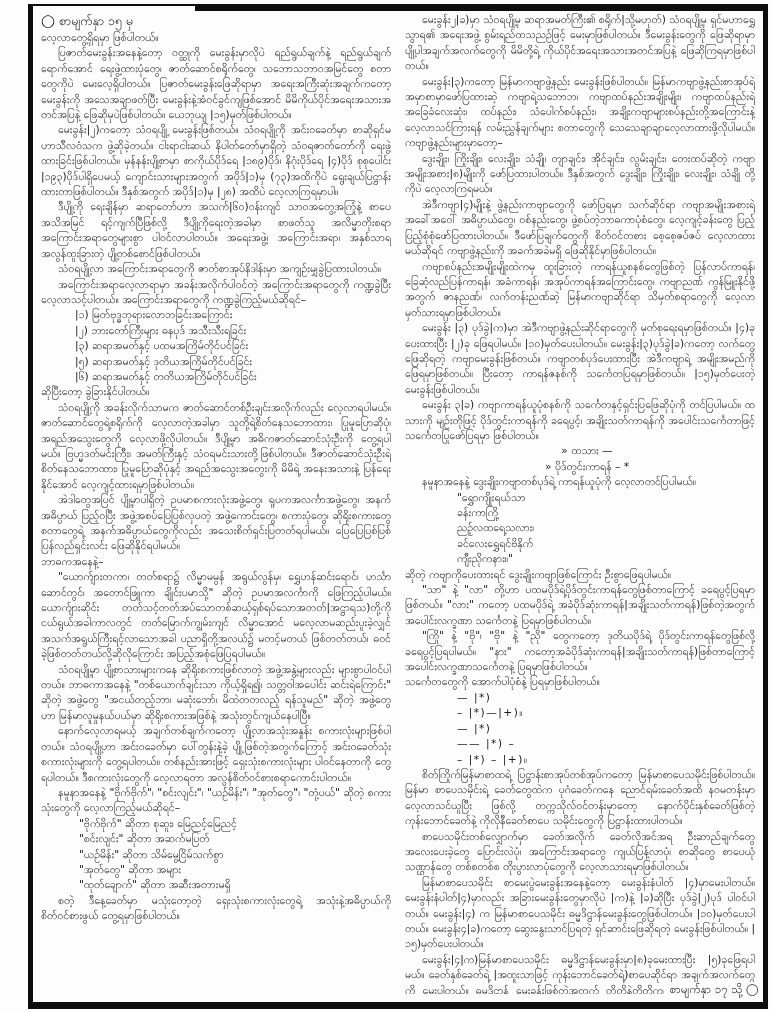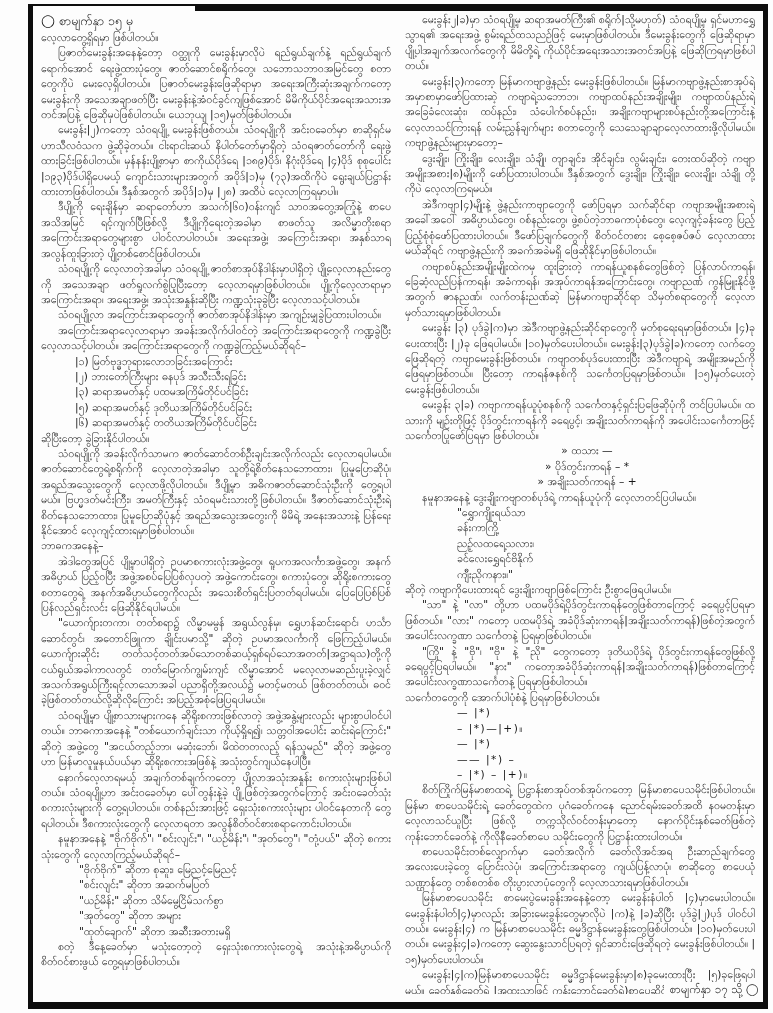--- a/index.html
+++ b/index.html
@@ -73,34 +73,33 @@
     <div class="top-thin"></div>
     <div class="top-thick"></div>
     <div class="inner">
       <div class="columns">
         <div class="col" id="col-left">
           <div class="continued-from">◯ စာမျက်နှာ ၁၅ မှ</div>
         <div class="blk para-noindent">လေ့လာတွေ့ရှိရမှာ ဖြစ်ပါတယ်။</div>
             <div class="blk para">ပြဇာတ်မေးခွန်းအနေနဲ့တော့ ဝတ္ထုကို မေးခွန်းမှာလိုပဲ ရည်ရွယ်ချက်နဲ့ ရည်ရွယ်ချက်ရောက်အောင် ရေးဖွဲ့ထားပုံတွေ၊ ဇာတ်ဆောင်စရိုက်တွေ၊ သဘောသဘာဝအမြင်တွေ စတာတွေကိုပဲ မေးလေ့ရှိပါတယ်။ ပြဇာတ်မေးခွန်းဖြေဆိုရာမှာ အရေးအကြီးဆုံးအချက်ကတော့ မေးခွန်းကို အသေအချာဖတ်ပြီး မေးခွန်းနဲ့အံဝင်ခွင်ကျဖြစ်အောင် မိမိကိုယ်ပိုင်အရေးအသားအတင်အပြနဲ့ ဖြေဆိုမှပဲဖြစ်ပါတယ်။ ယေဘုယျ |၁၅)မှတ်ဖြစ်ပါတယ်။</div>
             <div class="blk para">မေးခွန်း|၂)ကတော့ သံဝရပျို့ မေးခွန်းဖြစ်တယ်။ သံဝရပျို့ကို အင်းဝခေတ်မှာ စာဆိုရှင်မဟာသီလဝံသက ဖွဲ့ဆိုခဲ့တယ်။ ငါးရာငါးဆယ် နိပါတ်တော်မှာရှိတဲ့ သံဝရဇာတ်တော်ကို ရေးဖွဲ့ထားခြင်းဖြစ်ပါတယ်။ မှန်နန်းပျို့စာမှာ စာကိုယ်ပိုဒ်ရေ |၁၈၉)ပိုဒ်၊ နိဂုံးပိုဒ်ရေ |၄)ပိုဒ် စုစုပေါင်း |၁၉၃)ပိုဒ်ပါရှိပေမယ့် ကျောင်းသားများအတွက် အပိုဒ်|၁)မှ (၇၃)အထိကိုပဲ ရွေးချယ်ပြဋ္ဌာန်းထားတာဖြစ်ပါတယ်။ ဒီနှစ်အတွက် အပိုဒ်|၁)မှ |၂၈) အထိပဲ လေ့လာကြရမှာပါ။</div>
             <div class="blk para">ဒီပျို့ကို ရေးချိန်မှာ ဆရာတော်ဟာ အသက်|၆၀)ဝန်းကျင် သာဝအတွေ့အကြုံနဲ့ စာပေအသိအမြင် ရင့်ကျက်ပြီဖြစ်လို့ ဒီပျို့ကိုရေးတဲ့အခါမှာ စာဖတ်သူ အလိမ္မာတိုးစရာ အကြောင်းအရာတွေများစွာ ပါဝင်လာပါတယ်။ အရေးအဖွဲ့၊ အကြောင်းအရာ၊ အနှစ်သာရ အလွန်ထူးခြားတဲ့ ပျို့တစ်စောင်ဖြစ်ပါတယ်။</div>
-            <div class="blk para">သံဝရပျို့ကို လေ့လာတဲ့အခါမှာ သံဝရပျို့ ဇာတ်စာအုပ်နိဒါန်းမှာပါရှိတဲ့ ပျို့လေ့လာနည်းတွေကို အသေအချာ ဖတ်ရှုလက်စွဲပြုပြီးတော့ လေ့လာရမှာဖြစ်ပါတယ်။ ပျို့ကိုလေ့လာရာမှာ အကြောင်းအရာ၊ အရေးအဖွဲ့၊ အသုံးအနှုန်းဆိုပြီး ကဏ္ဍသုံးခုခွဲပြီး လေ့လာသင့်ပါတယ်။</div>
             <div class="blk para">သံဝရပျို့လာ အကြောင်းအရာတွေကို ဇာတ်စာအုပ်နိဒါန်းမှာ အကျဉ်းမျှခွဲပြထားပါတယ်။</div>
             <div class="blk para">အကြောင်းအရာလေ့လာရာမှာ အခန်းအလိုက်ပါဝင်တဲ့ အကြောင်းအရာတွေကို ကဏ္ဍခွဲပြီး လေ့လာသင့်ပါတယ်။ အကြောင်းအရာတွေကို ကဏ္ဍခွဲကြည့်မယ်ဆိုရင်–</div>
             <div class="blk numlist">
               <div class="numlist-item">|၁) မြတ်ဗုဒ္ဓဘုရားလောဘခြင်းအကြောင်း</div>
               <div class="numlist-item">|၂) ဘားတော်ကြီးများ ဓနပုဒ် အသီးသီးရခြင်း</div>
               <div class="numlist-item">|၃) ဆရာအမတ်နှင့် ပထမအကြိမ်တိုင်ပင်ခြင်း</div>
               <div class="numlist-item">|၅) ဆရာအမတ်နှင့် ဒုတိယအကြိမ်တိုင်ပင်ခြင်း</div>
               <div class="numlist-item">|၆) ဆရာအမတ်နှင့် တတိယအကြိမ်တိုင်ပင်ခြင်း</div>
             </div>
             <div class="blk para-noindent">ဆိုပြီးတော့ ခွဲခြားနိုင်ပါတယ်။</div>
             <div class="blk para">သံဝရပျို့ကို အခန်းလိုက်သာမက ဇာတ်ဆောင်တစ်ဦးချင်းအလိုက်လည်း လေ့လာရပါမယ်။ ဇာတ်ဆောင်တွေရဲ့စရိုက်ကို လေ့လာတဲ့အခါမှာ သူတို့ရဲ့စိတ်နေသဘောထား၊ ပြုမူပြောဆိုပုံ၊ အရည်အသွေးတွေကို လေ့လာဖို့လိုပါတယ်။ ဒီပျို့မှာ အဓိကဇာတ်ဆောင်သုံးဦးကို တွေ့ရပါမယ်။ ဗြဟ္မဒတ်မင်းကြီး၊ အမတ်ကြီးနှင့် သံဝရမင်းသားတို့ဖြစ်ပါတယ်။ ဒီဇာတ်ဆောင်သုံးဦးရဲ့ စိတ်နေသဘောထား၊ ပြုမူပြောဆိုပုံနှင့် အရည်အသွေးအတွေးကို မိမိရဲ့ အနေးအသားနဲ့ ပြန်ရေးနိုင်အောင် လေ့ကျင့်ထားရမှာဖြစ်ပါတယ်။</div>
+            <div class="blk para">အဲဒါတွေအပြင် ပျို့မှာပါရှိတဲ့ ဥပမာစကားလုံးအဖွဲ့တွေ၊ ရူပကအလင်္ကာအဖွဲ့တွေ၊ အနက်အဓိပ္ပာယ် ပြည့်ဝပြီး အဖွဲ့အစပ်ပြေပြစ်လှပတဲ့ အဖွဲ့ကောင်းတွေ၊ စကားပုံတွေ၊ ဆိုရိုးစကားတွေ စတာတွေရဲ့ အနက်အဓိပ္ပာယ်တွေကိုလည်း အသေးစိတ်ရှင်းပြတတ်ရပါမယ်။ ပြေပြေပြစ်ပြစ် ပြန်လည်ရှင်းလင်း ဖြေဆိုနိုင်ရပါမယ်။</div>
             <div class="blk heading">ဘာဓကအနေနဲ့–</div>
-            <div class="blk para">အဲဒါတွေအပြင် ပျို့မှာပါရှိတဲ့ ဥပမာစကားလုံးအဖွဲ့တွေ၊ ရူပကအလင်္ကာအဖွဲ့တွေ၊ အနက်အဓိပ္ပာယ် ပြည့်ဝပြီး အဖွဲ့အစပ်ပြေပြစ်လှပတဲ့ အဖွဲ့ကောင်းတွေ၊ စကားပုံတွေ၊ ဆိုရိုးစကားတွေ စတာတွေရဲ့ အနက်အဓိပ္ပာယ်တွေကိုလည်း အသေးစိတ်ရှင်းပြတတ်ရပါမယ်။ ပြေပြေပြစ်ပြစ် ပြန်လည်ရှင်းလင်း ဖြေဆိုနိုင်ရပါမယ်။</div>
             <div class="blk para">"ယောက်ျားတကာ၊ တတ်စရာ၌ လိမ္မာမမွန် အရွယ်လွန်မှ၊ ရွှေဟန်ဆင်းရောင်၊ ဟင်္သာဆောင်တွင်၊ အတောင်ဖြူကာ ချိုင်းပမာသို့" ဆိုတဲ့ ဥပမာအလင်္ကာကို ဖြေကြည့်ပါမယ်။ ယောက်ျားဆိုင်း တတ်သင့်တတ်အပ်သောတစ်ဆယ့်ရှစ်ရပ်သောအတတ်|အဋ္ဌာရသ)တို့ကို ငယ်ရွယ်အခါကာလတွင် တတ်မြောက်ကျွမ်းကျင် လိမ္မာအောင် မလေ့လာမဆည်းပူးခဲ့လျှင် အသက်အရွယ်ကြီးရင့်လာသောအခါ ပညာရှိတို့အလယ်၌ မတင့်မတယ် ဖြစ်တတ်တယ်၊ ဓဝင်ခဲ့ဖြစ်တတ်တယ်လို့ဆိုလိုကြောင်း အပြည့်အစုံဖြေပြရပါမယ်။</div>
             <div class="blk para">သံဝရပျို့မှာ ပျို့စာသားများကနေ ဆိုရိုးစကားဖြစ်လာတဲ့ အဖွဲ့အနွဲ့များလည်း များစွာပါဝင်ပါတယ်။ ဘာဓကာအနေနဲ့ "တစ်ယောက်ချင်းသာ ကိုယ့်ရှိုရ၍၊ သတ္တဝါအပေါင်း ဆင်းရဲကြောင်း" ဆိုတဲ့ အဖွဲ့တွေ "အငယ်တည့်ဘာ၊ မဆုံးဘော်၊ မိထဲတတလည့် ရန်သူမည်" ဆိုတဲ့ အဖွဲ့တွေဟာ မြန်မာလူမှုနယ်ပယ်မှာ ဆိုရိုးစကားအဖြစ်နဲ့ အသုံးတွင်ကျယ်နေပါပြီ။</div>
             <div class="blk para">နောက်လေ့လာရမယ့် အချက်တစ်ချက်ကတော့ ပျို့လာအသုံးအနှုန်း စကားလုံးများဖြစ်ပါတယ်။ သံဝရပျို့ဟာ အင်းဝခေတ်မှာ ပေါ်တွန်းနဲ့ခဲ့ ပျို့ဖြစ်တဲ့အတွက်ကြောင့် အင်းဝခေတ်သုံး စကားလုံးများကို တွေ့ရပါတယ်။ တစ်နည်းအားဖြင့် ရှေးသုံးစကားလုံးများ ပါဝင်နေတာကို တွေ့ရပါတယ်။ ဒီစကားလုံးတွေကို လေ့လာရတာ အလွန်စိတ်ဝင်စားစရာကောင်းပါတယ်။</div>
             <div class="blk para">နမူနာအနေနဲ့ "ဗိုက်ဗိုက်"၊ "စင်းလျင်း"၊ "ယဉ်မိန်း"၊ "အုတ်တွေ"၊ "တုံ့ပယ်" ဆိုတဲ့ စကားသုံးတွေကို လေ့လာကြည့်မယ်ဆိုရင်–</div>
             <div class="blk deflist">
               <div class="deflist-item">"ဗိုက်ဗိုက်" ဆိုတာ စုဆူး၊ မြေညင့်မြေညင့်</div>
               <div class="deflist-item">"စင်းလျင်း" ဆိုတာ အဆက်မပြတ်</div>
               <div class="deflist-item">"ယဉ်မိန်း" ဆိုတာ သိမ်မွေ့ငြိမ်သက်စွာ</div>
               <div class="deflist-item">"အုတ်တွေ" ဆိုတာ အများ</div>
               <div class="deflist-item">"ထုတ်ချောက်" ဆိုတာ အဆီးအတားမရှိ</div>
@@ -111,21 +110,20 @@
             <div class="blk para">မေးခွန်း၂|ခ)မှာ သံဝရပျို့မှ ဆရာအမတ်ကြီး၏ စရိုက်|သို့မဟုတ်) သံဝရပျို့မှ ရှင်မဟာရွှေသွာရ၏ အရေးအဖွဲ့ စွမ်းရည်ထသညဉ်ဖြင့် မေးမှာဖြစ်ပါတယ်။ ဒီမေးခွန်းတွေကို ဖြေဆိုရာမှာ ပျို့ပါအချက်အလက်တွေကို မိမိတို့ရဲ့ ကိုယ်ပိုင်အရေးအသားအတင်အပြနဲ့ ဖြေဆိုကြရမှာဖြစ်ပါတယ်။</div>
             <div class="blk para">မေးခွန်း|၃)ကတော့ မြန်မာကဗျာဖွဲ့နည်း မေးခွန်းဖြစ်ပါတယ်။ မြန်မာကဗျာဖွဲ့နည်းစာအုပ်ရဲ့ အမှာစာမှာဖော်ပြထားဆဲ့ ကဗျာရဲ့သဘောဘ၊ ကဗျာထပ်နည်းအချိုးမျိုး၊ ကဗျာထပ်နည်းရဲ့ အခြေခံလေးဆုံး၊ ထပ်နည်း၊ သံပေါက်စပ်နည်း၊ အချိုးကဗျာများစပ်နည်းတို့အကြောင်းနဲ့ လေ့လာသင်ကြားရန် လမ်းညွှန်ချက်များ စတာတွေကို သေသေချာချာလေ့လာထားဖို့လိုပါမယ်။ ကဗျာဖွဲ့နည်းများမှာတော့–</div>
             <div class="blk para">ဒွေးချိုး၊ ကြိုးချိုး၊ လေးချိုး၊ သံချို၊ တျာချင်း၊ အိုင်ချင်း၊ လွမ်းချင်း၊ တေးထပ်ဆိုတဲ့ ကဗျာအမျိုးအစား|၈)မျိုးကို ဖော်ပြထားပါတယ်။ ဒီနှစ်အတွက် ဒွေးချိုး၊ ကြိုးချိုး၊ လေးချိုး၊ သံချို တို့ကိုပဲ လေ့လာကြရမယ်။</div>
             <div class="blk para">အဲဒီကဗျာ|၄)မျိုးနဲ့ ဖွဲ့နည်းကာဗျာတွေကို ဖော်ပြရမှာ သက်ဆိုင်ရာ ကဗျာအမျိုးအစားရဲ့ အခေါ်အဝေါ် အဓိပ္ပာယ်တွေ၊ ဝစ်နည်းတွေ၊ ဖွဲ့စပ်တဲ့ဘာဓကာပုံစံတွေ၊ လေ့ကျင့်ခန်းတွေ ပြည့်ပြည့်စုံစုံဖော်ပြထားပါတယ်။ ဒီဖော်ပြချက်တွေကို စိတ်ဝင်တစား စေ့စေ့ဇပ်ဇပ် လေ့လာထားမယ်ဆိုရင် ကဗျာဖွဲ့နည်းကို အခက်အခဲမရှိ ဖြေဆိုနိုင်မှာဖြစ်ပါတယ်။</div>
             <div class="blk para">ကဗျာစပ်နည်းအမျိုးမျိုးထဲကမှ ထူးခြားတဲ့ ကာရန်ယူစနစ်တွေဖြစ်တဲ့ ပြန်လာပ်ကာရန်၊ ခြေဆံ့လည်ပြန်ကာရန်၊ အခံကာရန်၊ အအုပ်ကာရန်အကြောင်းတွေ၊ ကဗျာညဏ် ကွန်မြူးနိုင်ဖို့အတွက် ဇာနညဏ်၊ လက်တန်းညဏ်ဆဲ့ မြန်မာကဗျာဆိုင်ရာ သိမှတ်စရာတွေကို လေ့လာမှတ်သားရမှာဖြစ်ပါတယ်။</div>
             <div class="blk para">မေးခွန်း |၃) ပုဒ်ခွဲ|က)မှာ အဲဒီကဗျာဖွဲ့နည်းဆိုင်ရာတွေကို မှတ်စုရေးရမှာဖြစ်တယ်။ |၄)ခု ပေးထားပြီး |၂)ခု ဖြေရပါမယ်။ |၁၀)မှတ်ပေးပါတယ်။ မေးခွန်း|၃)ပုဒ်ခွဲ|ခ)ကတော့ လက်တွေ့ဖြေဆိုရတဲ့ ကဗျာမေးခွန်းဖြစ်တယ်။ ကဗျာတစ်ပုဒ်ပေးထားပြီး အဲဒီကဗျာရဲ့ အမျိုးအမည်ကို ဖြေရမှာဖြစ်တယ်။ ပြီးတော့ ကာရန်ဇနစ်ကို သင်္ကေတပြရမှာဖြစ်တယ်။ |၁၅)မှတ်ပေးတဲ့ မေးခွန်းဖြစ်ပါတယ်။</div>
             <div class="blk para">မေးခွန်း ၃|ခ) ကဗျာကာရန်ယူပုံစနစ်ကို သင်္ကေတနှင့်ရှင်းပြဖြေဆိုပုံကို တင်ပြပါမယ်။ ထသားကို မျဉ်းတိုဖြင့် ပိုဒ်တွင်းကာရန်ကို ခရေပွင့်၊ အချိုးသတ်ကာရန်ကို အပေါင်းသင်္ကေတာဖြင့် သင်္ကေတပြုဖော်ပြရမှာ ဖြစ်ပါတယ်။</div>
             <div class="blk bullets">
               <div class="bullets-item">» ထသား —</div>
               <div class="bullets-item">» ပိုဒ်တွင်းကာရန် – *</div>
-              <div class="bullets-item">» အချိုးသတ်ကာရန် – +</div>
             </div>
             <div class="blk para">နမူနာအနေနဲ့ ဒွေးချိုးကဗျာတစ်ပုဒ်ရဲ့ ကာရန်ယူပုံကို လေ့လာတင်ပြပါမယ်။</div>
             <div class="blk poem">
               <div class="poem-item">"ရွှောကျိုးရယ်သာ</div>
               <div class="poem-item">ခန်းကာကြို့</div>
               <div class="poem-item">ညဉ့်လထရေ့သလား၊</div>
               <div class="poem-item">ခင်လေးရွှေရင်ဗိနိုက်</div>
               <div class="poem-item">ကျီးညိုကနား။"</div>
             </div>
             <div class="blk para-noindent">ဆိုတဲ့ ကဗျာကိုပေးထားရင် ဒွေးချိုးကဗျာဖြစ်ကြောင်း ဦးစွာဖြေရပါမယ်။</div>

